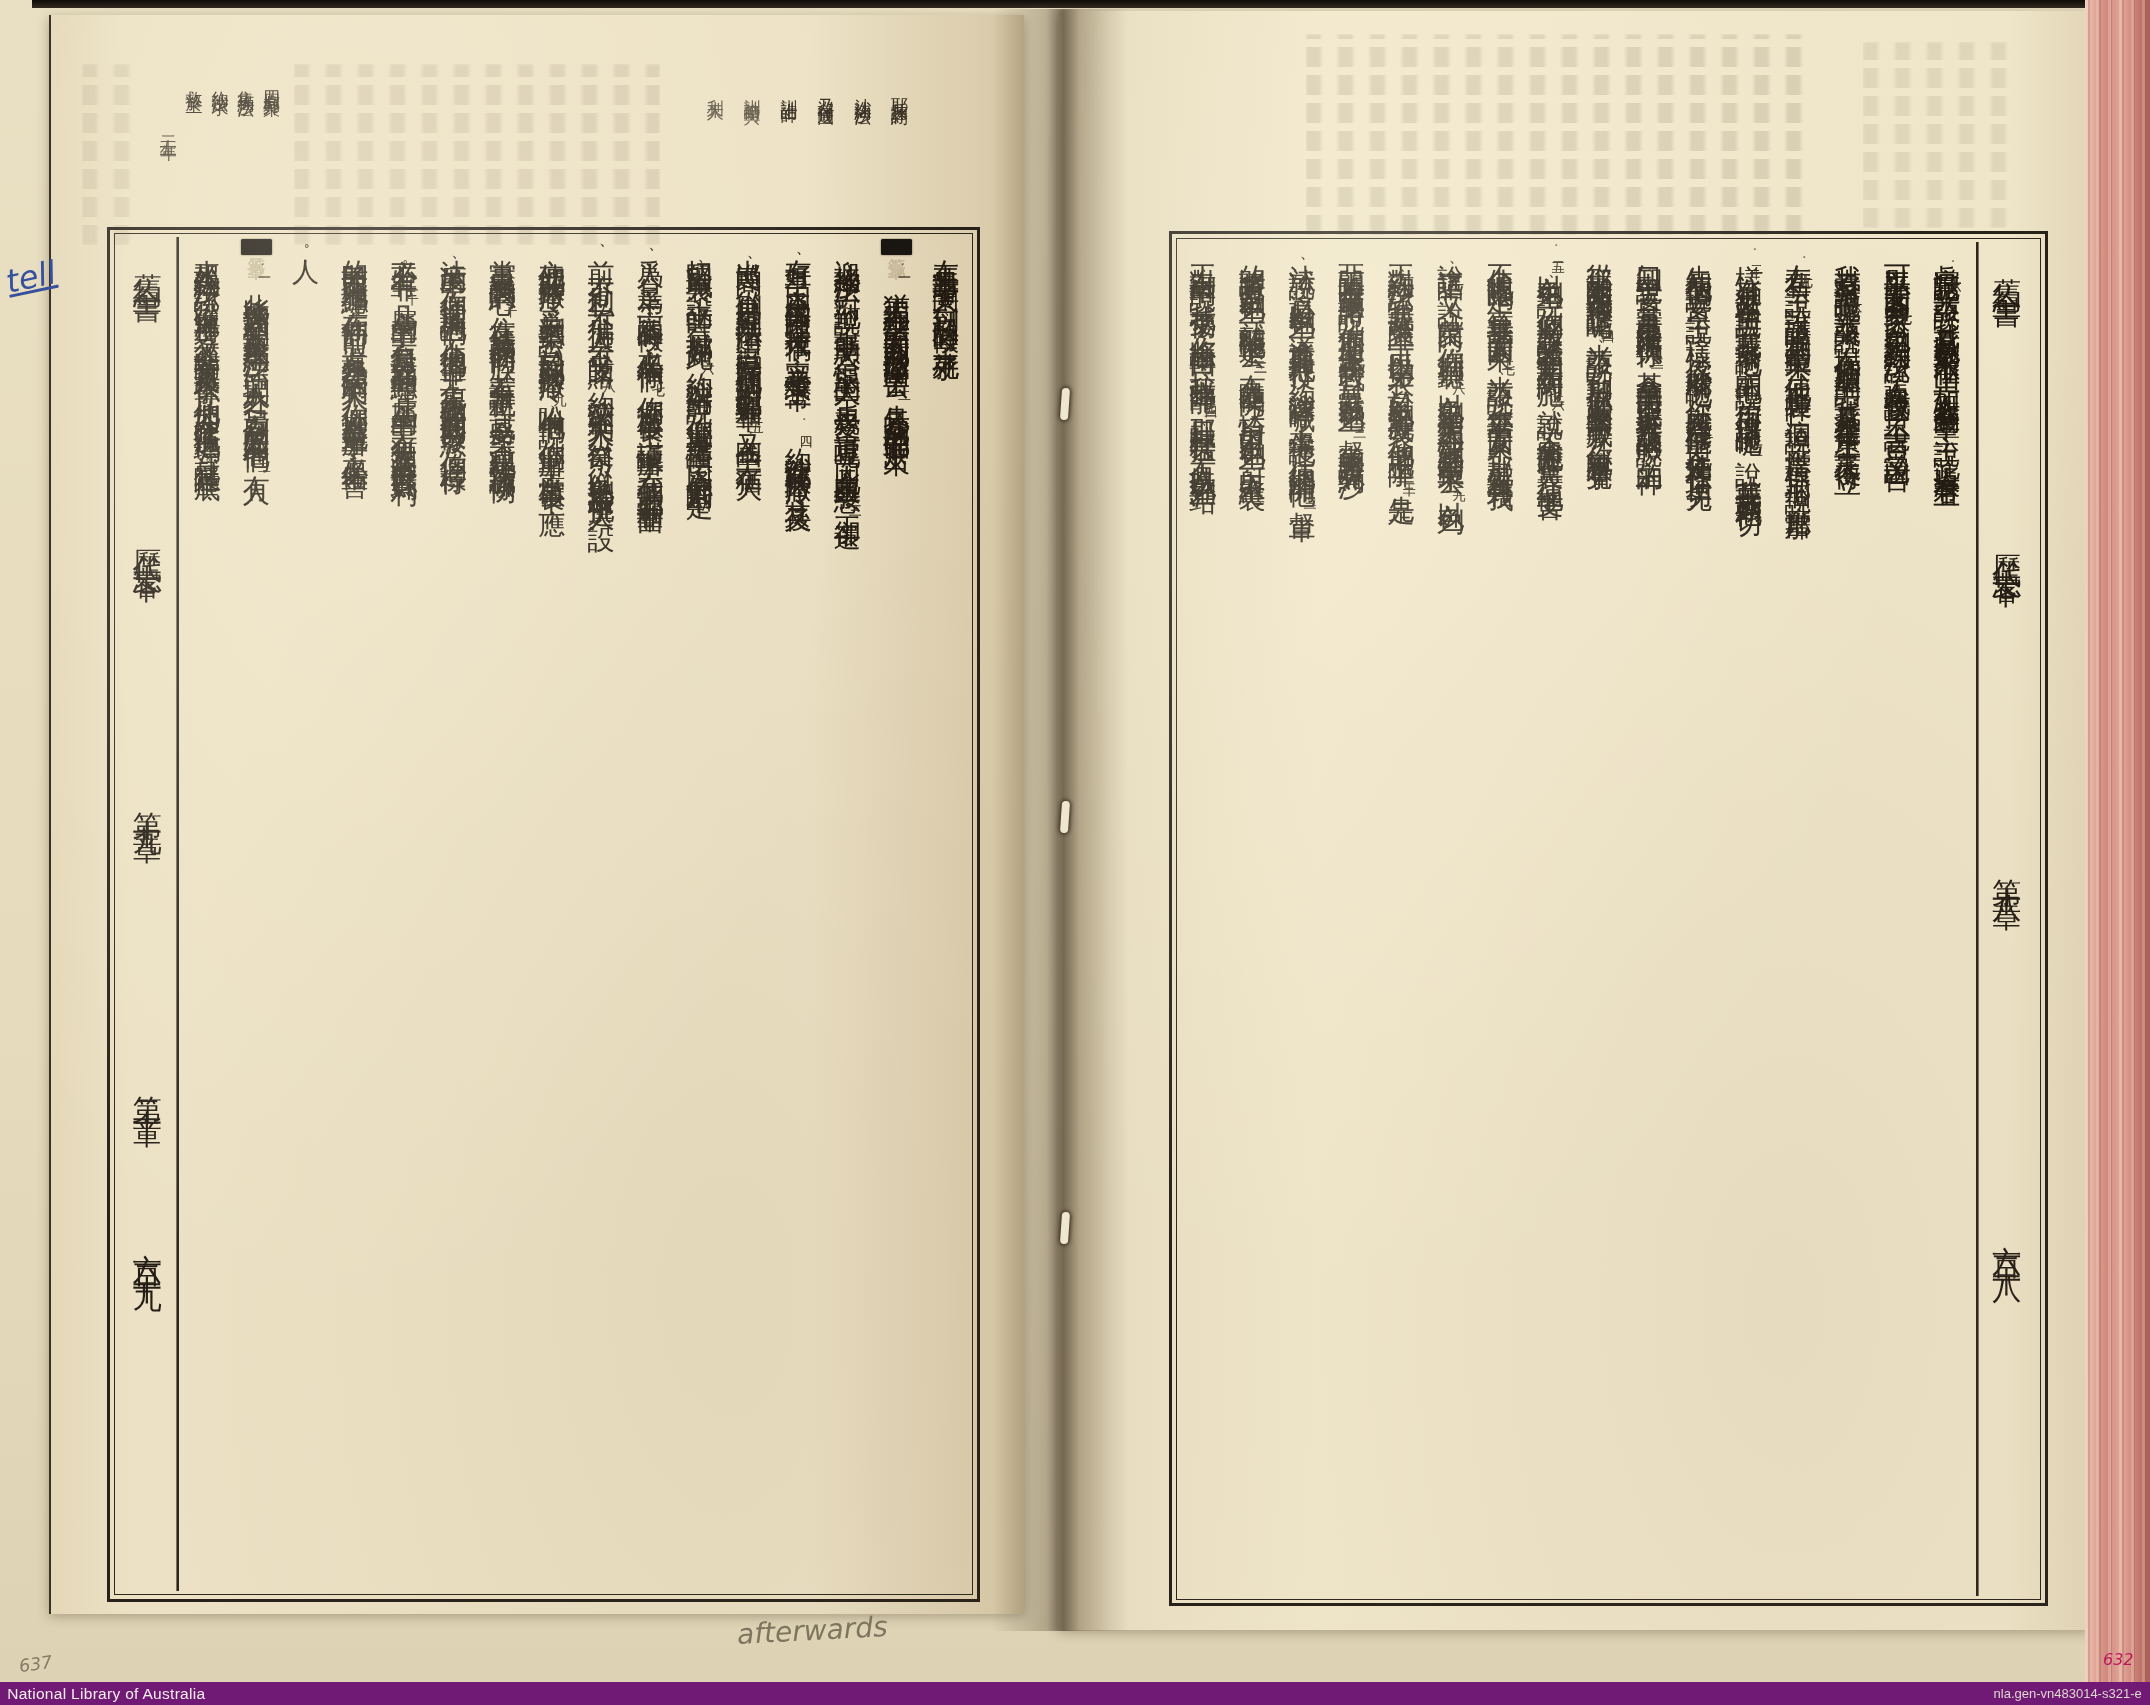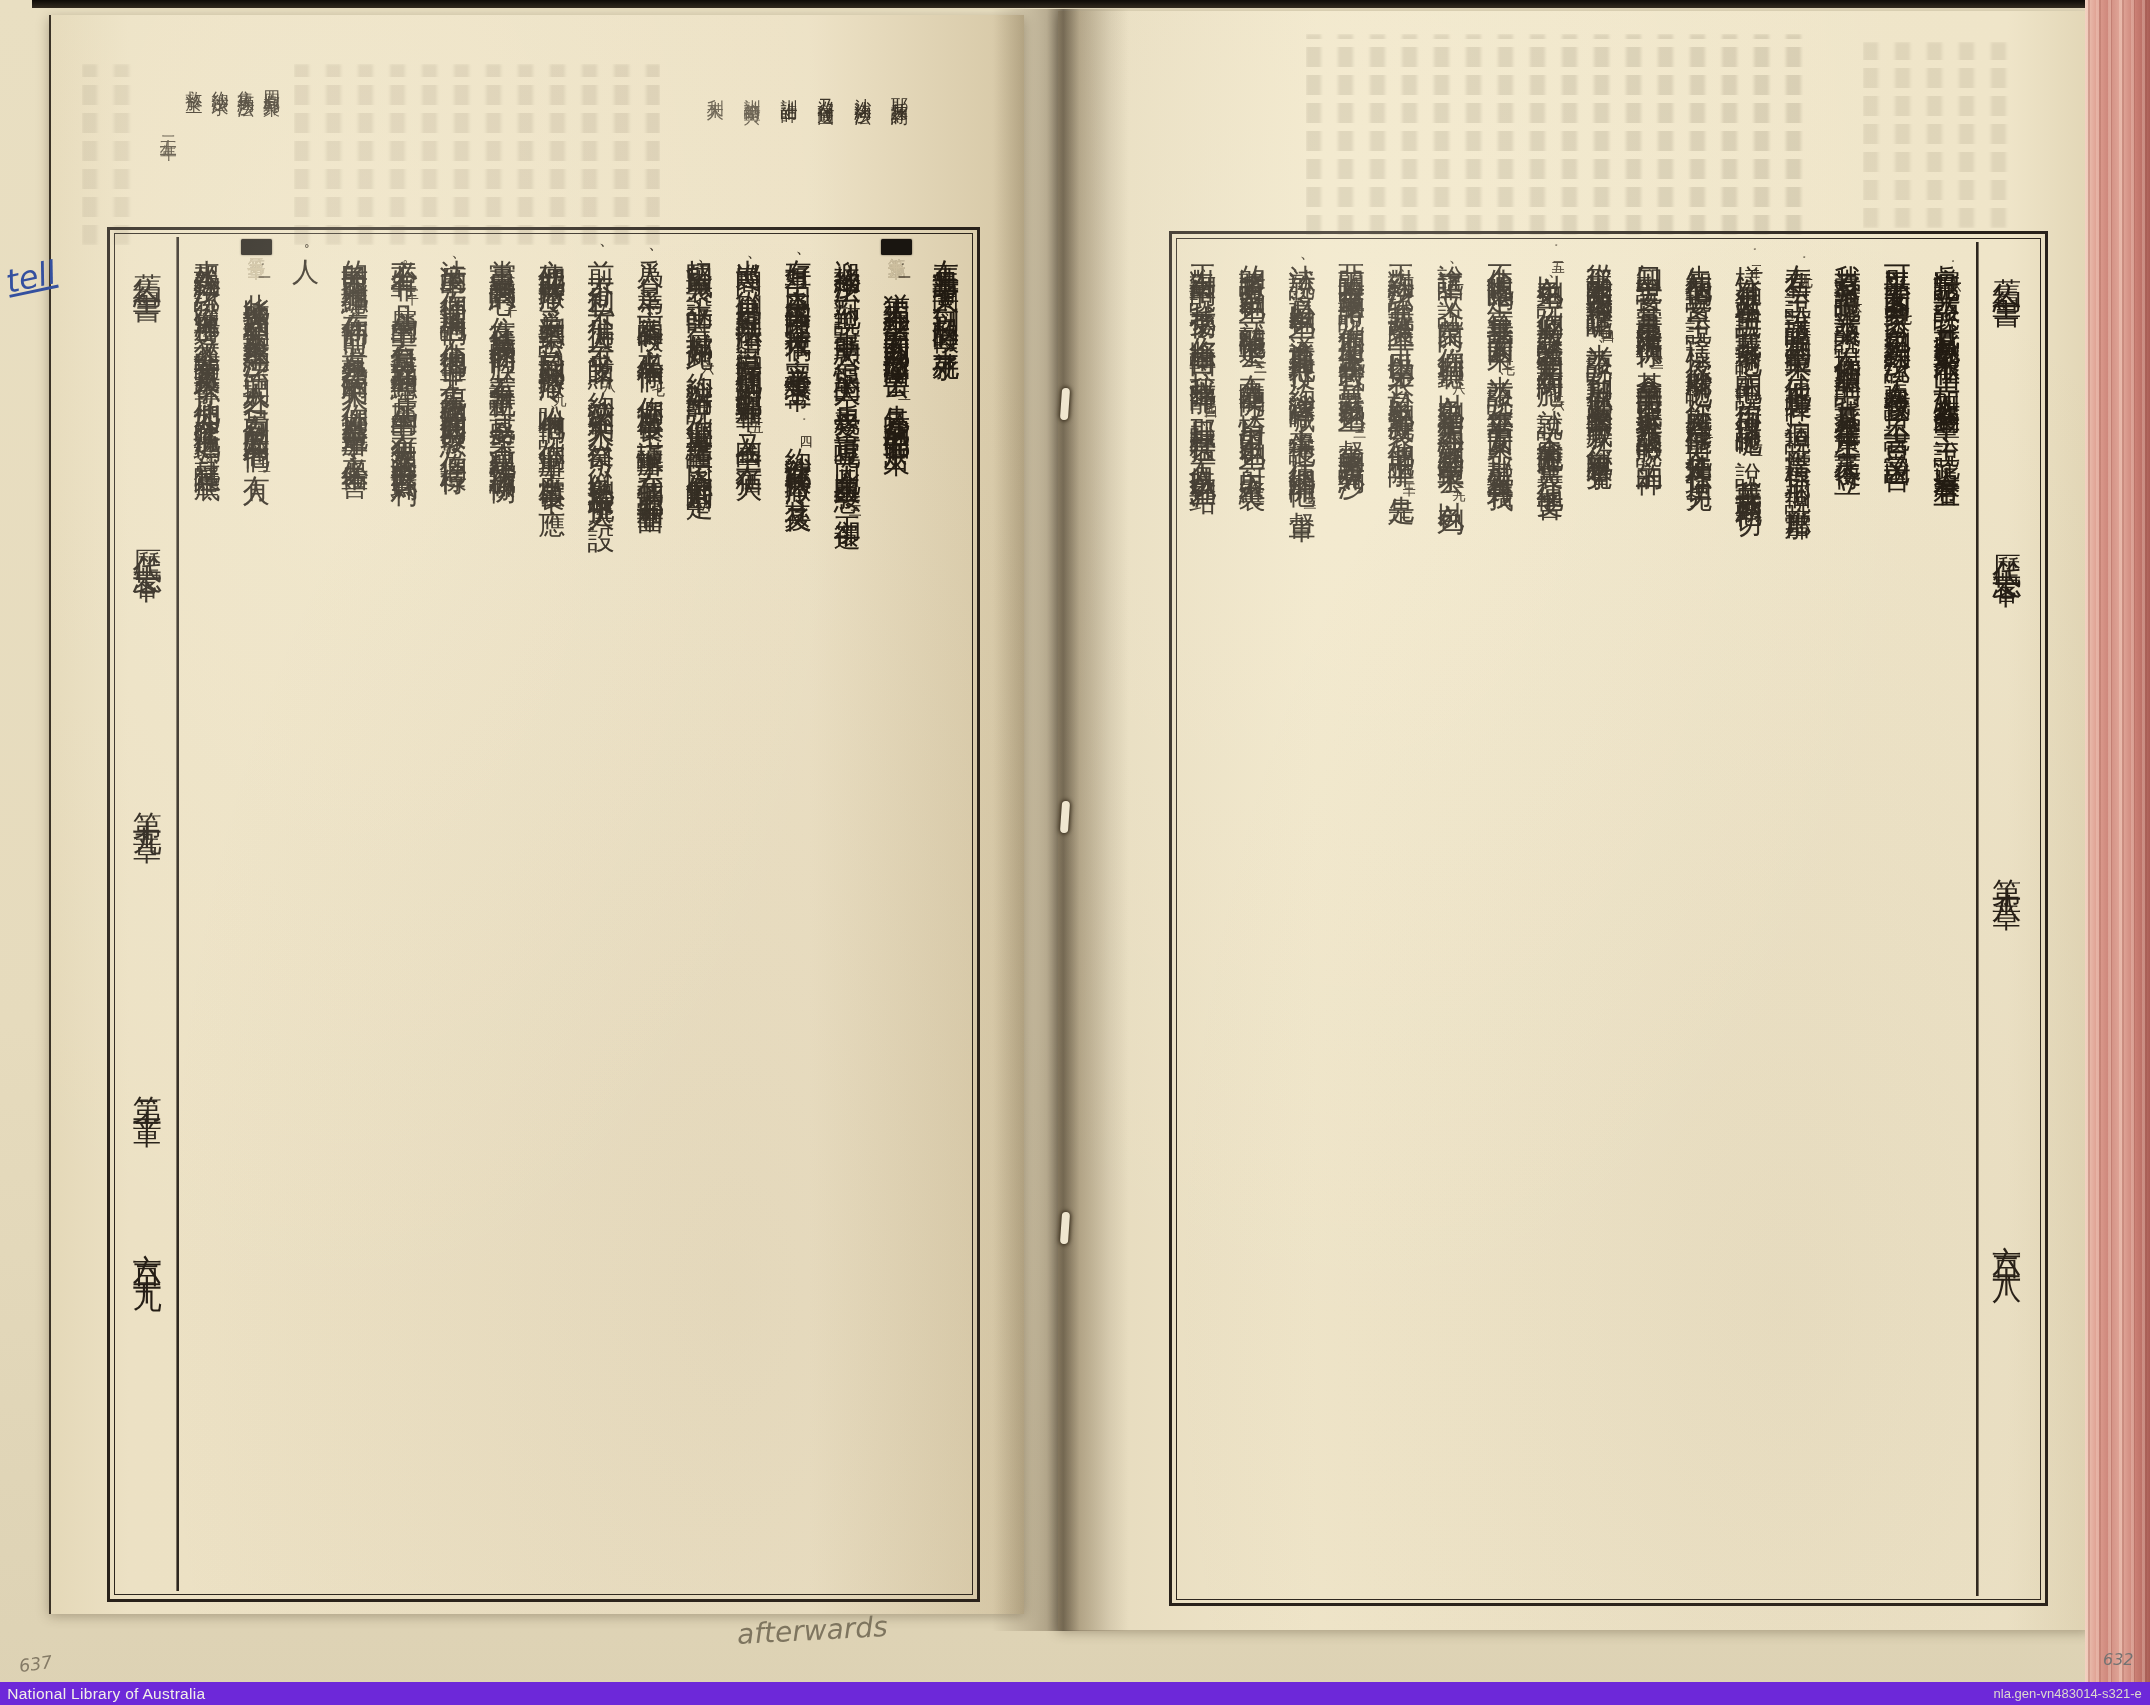--- a/index.html
+++ b/index.html
@@ -67,30 +67,30 @@
     border-radius:4.1px;box-shadow:0 0 4.1px 1px #2e2313;transform:rotate(4deg);}
   #stitch-1{top:388px;} #stitch-2{top:801px;} #stitch-3{top:1212px;}
 
   #top-edge{position:absolute;left:32px;top:0;width:2055px;height:8.3px;
     background:linear-gradient(180deg,#0e0b07,#332b20);}
   #fore-edge{position:absolute;left:2085px;top:0;width:66px;height:1705px;
     background:linear-gradient(90deg,#eec9b8 0%,#dfa092 18%,#cf897d 34%,#e2a99b 55%,#c87d72 78%,#b56a61 92%,#a65a52 100%);}
   #fore-edge::after{content:"";position:absolute;inset:0;
     background:repeating-linear-gradient(90deg,rgba(255,235,220,.25) 0 3.1px,rgba(140,70,60,.25) 3.1px 4.6px,transparent 4.6px 11.4px);}
 
-  #bottom-bar{position:absolute;left:0;top:1682px;width:2151px;height:24px;background:#6d28d9;
+  #bottom-bar{position:absolute;left:0;top:1682px;width:2151px;height:24px;background:#701a75;
     font-family:"Liberation Sans",sans-serif;color:#f2efe8;}
   #bottom-bar .lib{position:absolute;left:7.2px;top:3.1px;font-size:15.5px;letter-spacing:0.3px;}
   #bottom-bar .iid{position:absolute;right:9.3px;top:3.6px;font-size:13px;color:#dedacd;}
 
   .hand{position:absolute;font-family:"DejaVu Sans",sans-serif;font-style:italic;white-space:nowrap;}
   #hw-tell{left:6.2px;top:258px;font-size:32px;color:#34509f;transform:rotate(-12deg);text-decoration:underline;}
   #hw-afterwards{left:737px;top:1614px;font-size:28px;color:#7e755f;transform:rotate(-3deg);}
   #hw-637{left:18.6px;top:1654px;font-size:17.5px;color:#857b66;transform:rotate(-8deg);}
-  #hw-632{left:2103px;top:1650px;font-size:16px;color:#737373;}
+  #hw-632{left:2103px;top:1650px;font-size:16px;color:#be185d;}
 </style>
 </head>
 <body>
 
 <div id="top-edge"></div>
 
 <div class="page" id="left-page">
   <div class="ghost" id="ghost-l1"></div>
   <div class="ghost" id="ghost-l2"></div>
   <div class="notes" id="notes-left">

